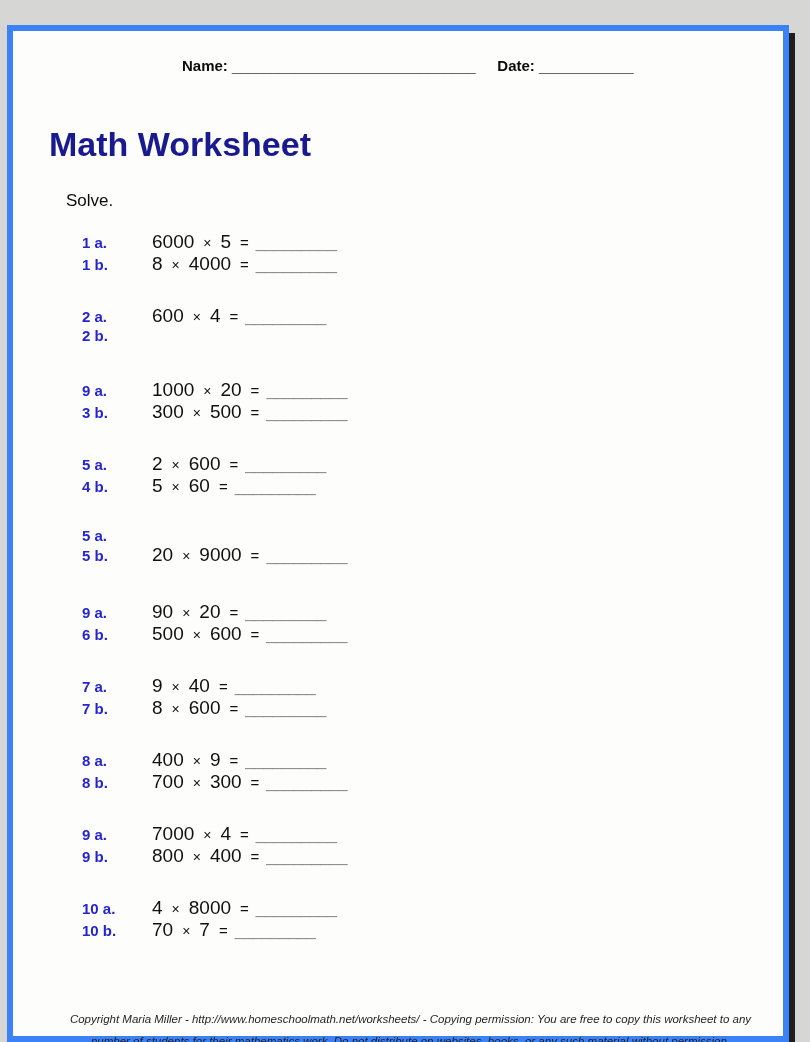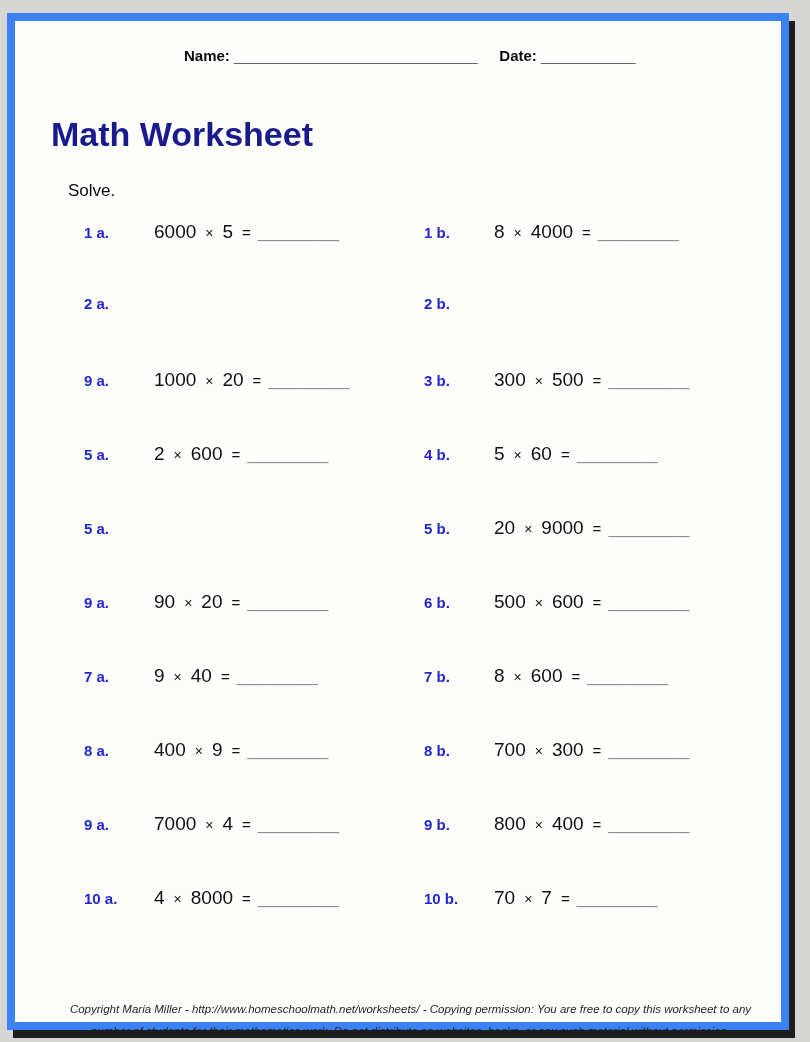--- a/index.html
+++ b/index.html
@@ -5,24 +5,24 @@
   * { margin:0; padding:0; box-sizing:border-box; }
   html,body { width:810px; height:1042px; }
   body {
     position:relative;
     background:#d6d6d4;
     font-family:"Liberation Sans", sans-serif;
     overflow:hidden;
   }
   .sheet {
     position:absolute;
-    left:7px; top:13px;
+    left:7px; top:25px;
     width:782px; height:1017px;
     background:#fdfefc;
-    border:8px solid #3b82f6;
+    border:6px solid #3b82f6;
     box-shadow:6px 8px 0 #1d1d1d;
   }
   
   .name-row {
     position:absolute;
     top:26px; left:169px;
     font-size:15px;
     font-weight:bold;
     color:#0c0c0c;
     white-space:nowrap;
@@ -54,20 +54,21 @@
   }
   
   .problems {
     position:absolute;
     top:200px; left:0; right:0;
   }
   .prow {
     display:flex;
     align-items:baseline;
     height:74px;
+    flex-direction:column;
   }
   .cell { display:flex; align-items:baseline; }
   .cell-a { margin-left:69px; width:340px; }
   .pnum {
     display:inline-block;
     width:70px;
     font-size:15px;
     font-weight:bold;
     color:#2525cd;
     white-space:nowrap;
@@ -122,20 +123,21 @@
       </div>
       <div class="cell">
         <span class="pnum">1 b.</span>
         <span class="expr"><span>8</span><span class="times">×</span><span>4000</span><span class="eq">=</span><span class="blank">_________</span></span>
       </div>
     </div>
 
     <div class="prow">
       <div class="cell cell-a">
         <span class="pnum">2 a.</span>
+        <span class="expr"><span>600</span><span class="times">×</span><span>4</span><span class="eq">=</span><span class="blank">_________</span></span>
       </div>
       <div class="cell">
         <span class="pnum">2 b.</span>
       </div>
     </div>
 
     <div class="prow">
       <div class="cell cell-a">
         <span class="pnum">9 a.</span>
         <span class="expr"><span>1000</span><span class="times">×</span><span>20</span><span class="eq">=</span><span class="blank">_________</span></span>

